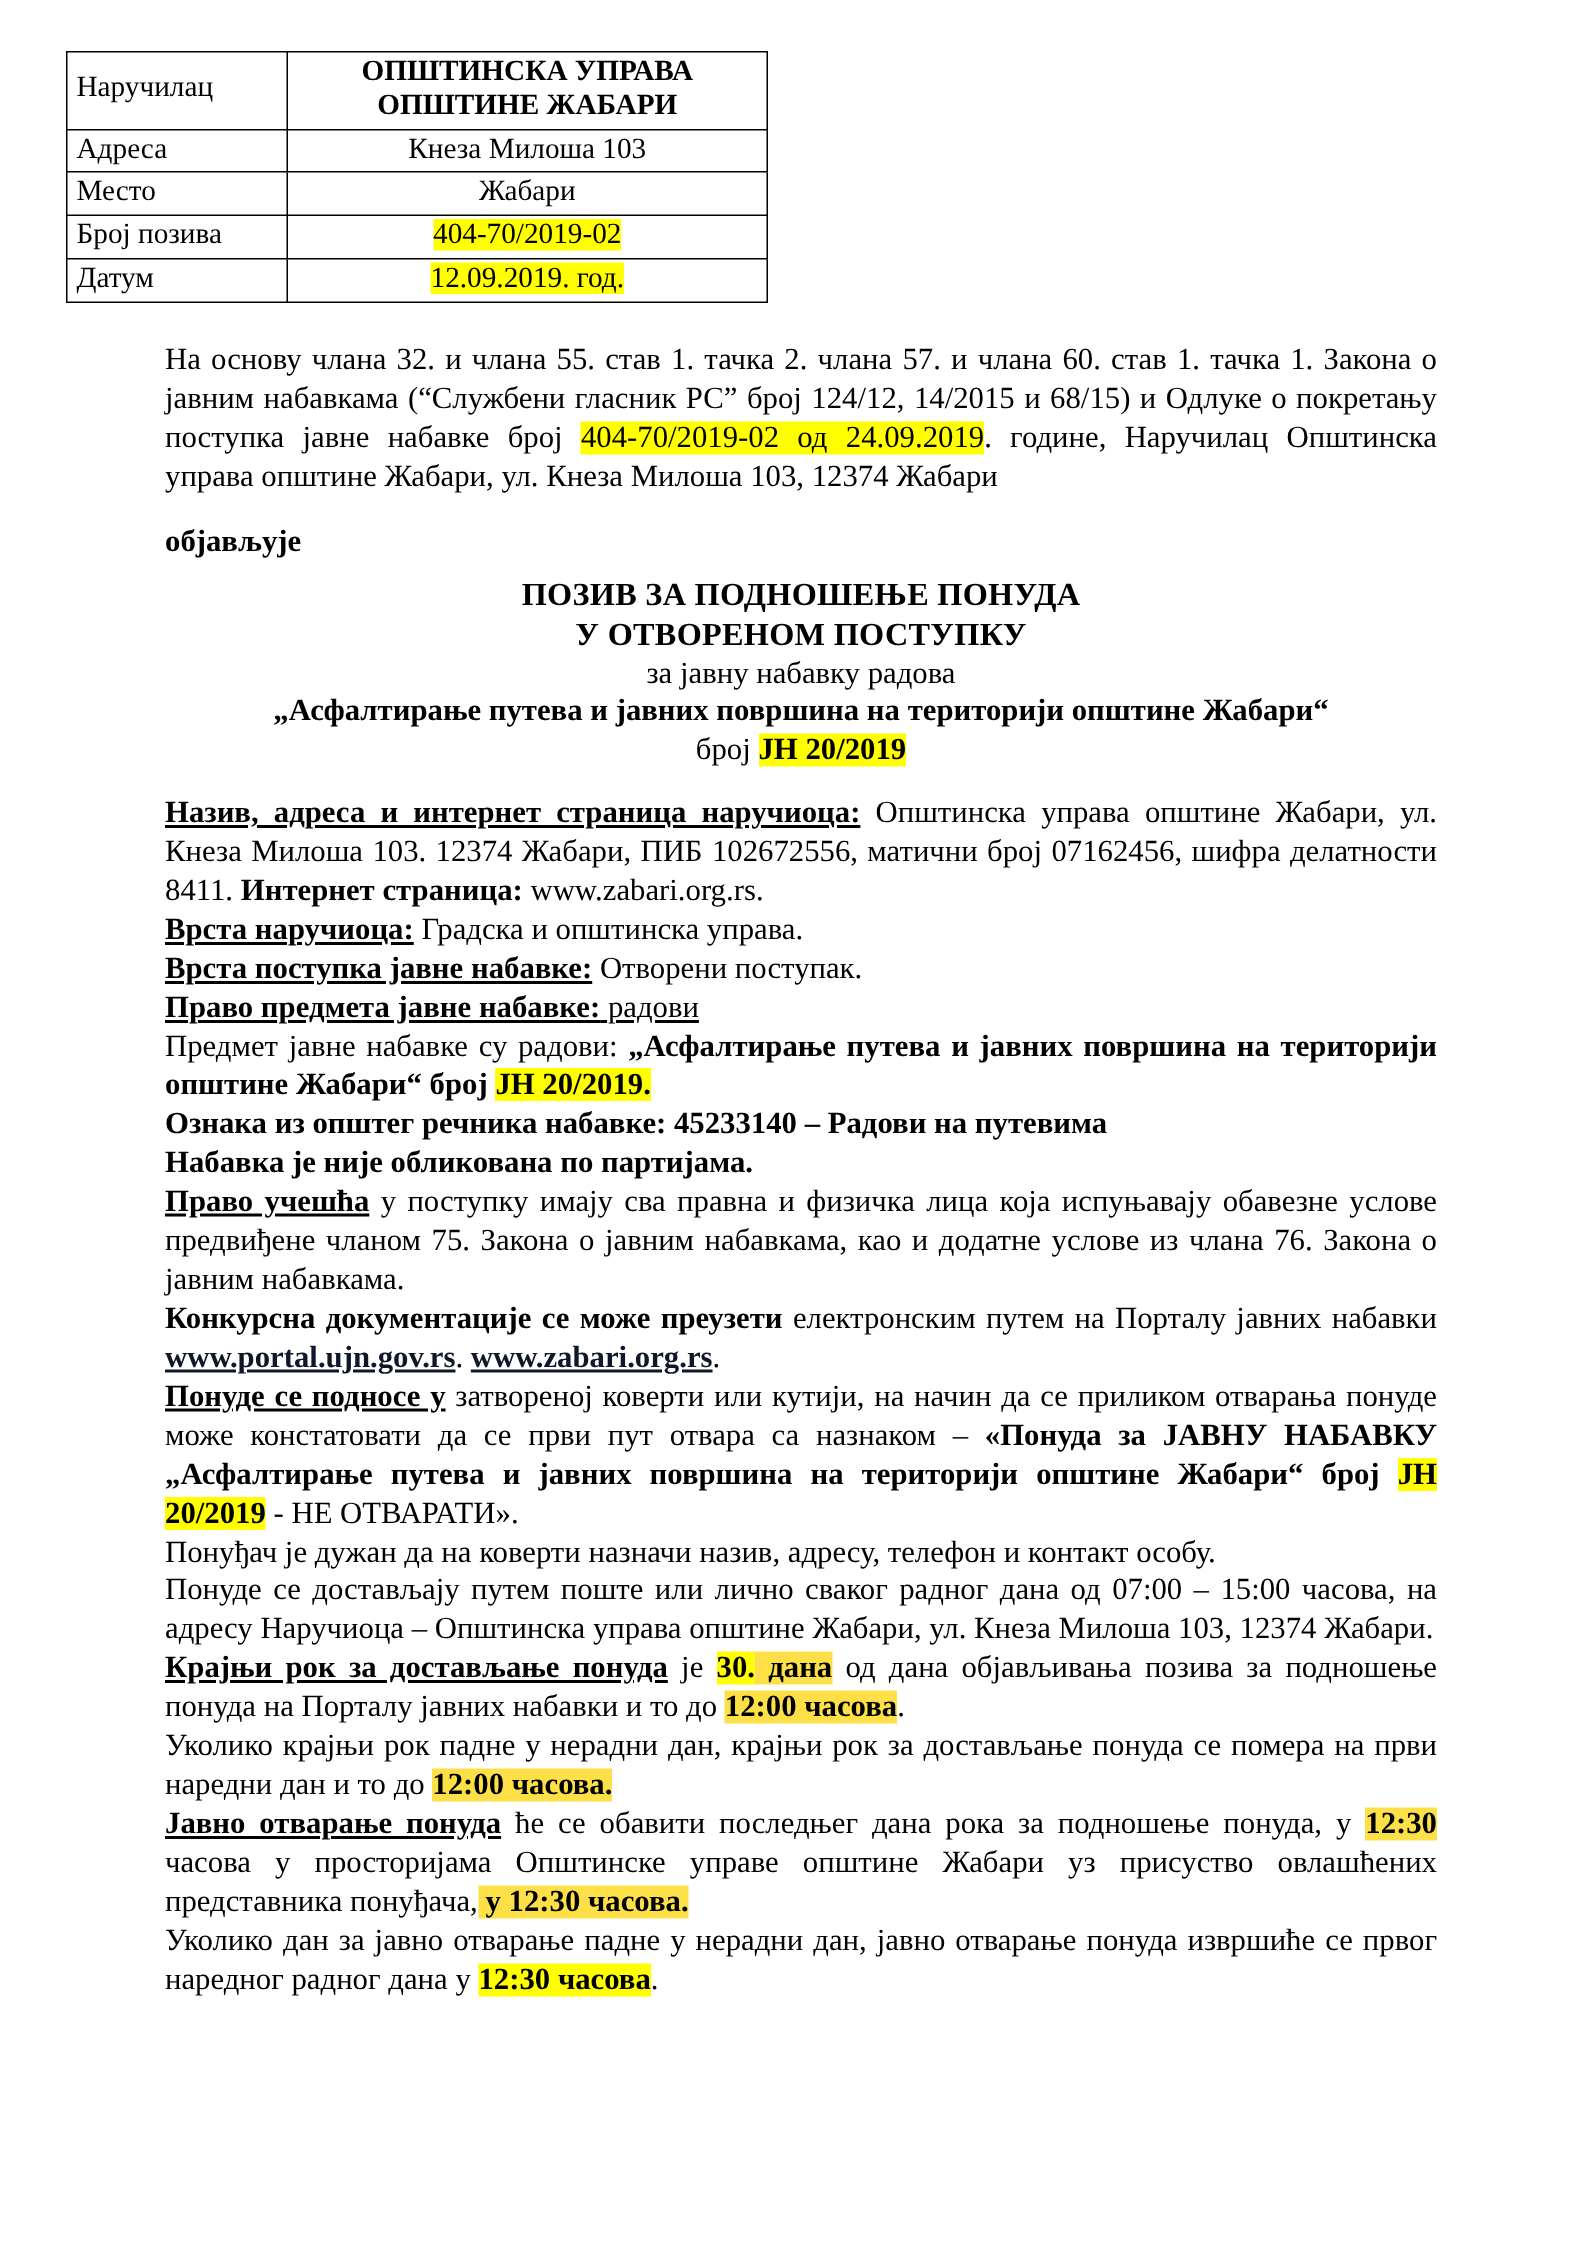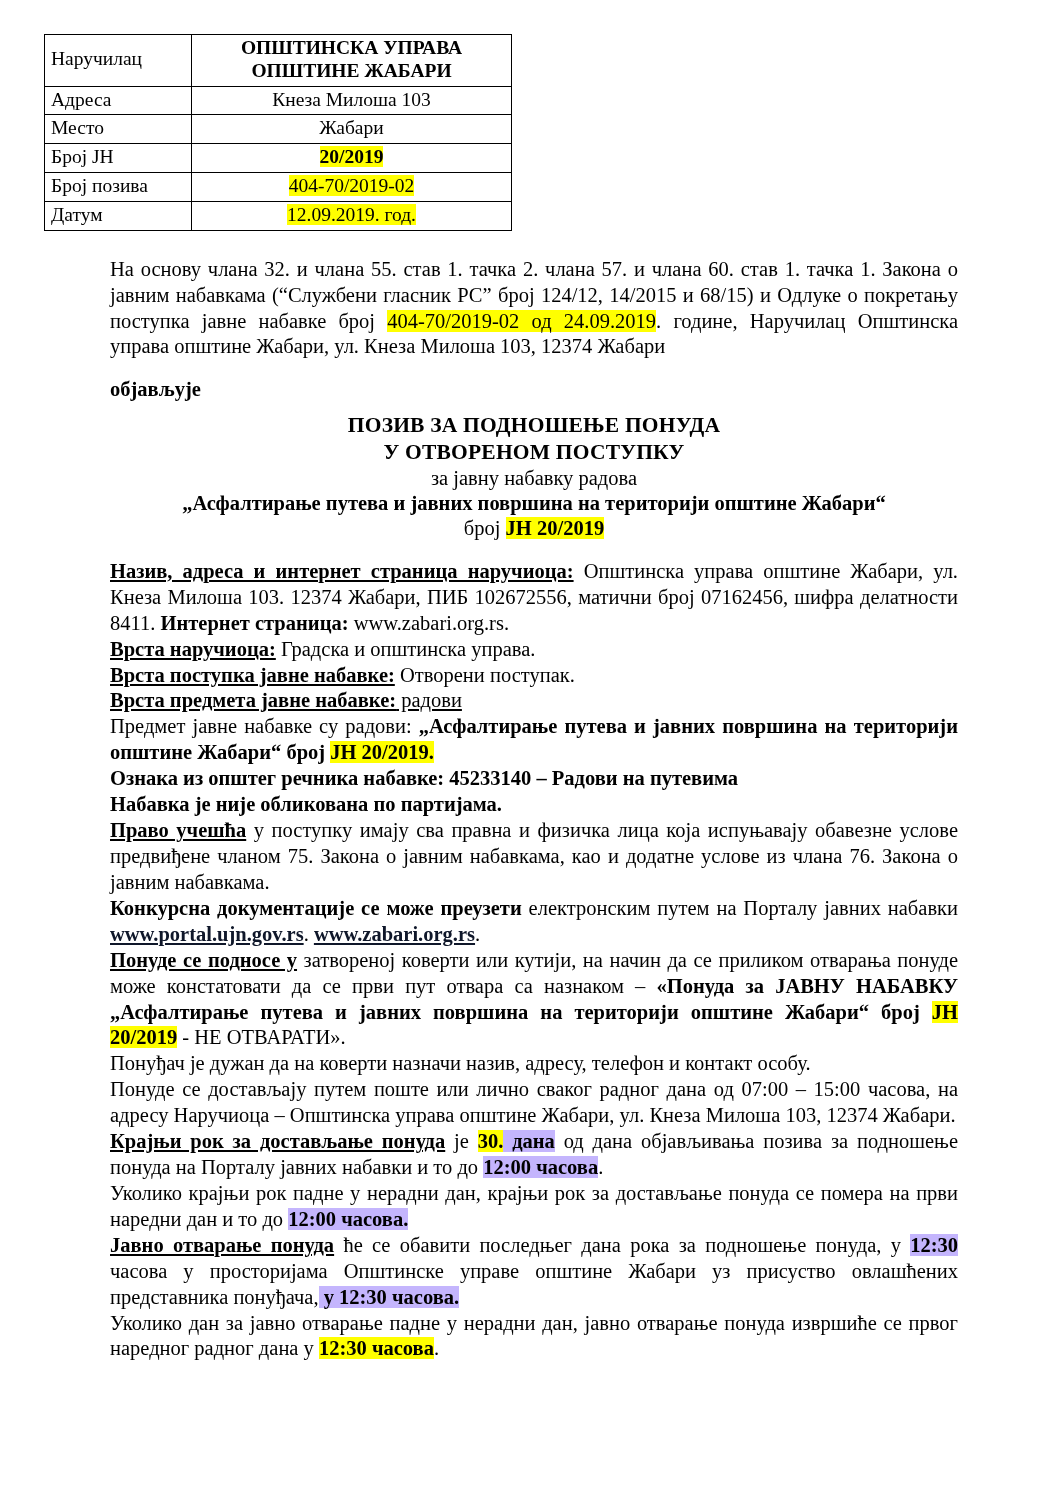--- a/index.html
+++ b/index.html
@@ -48,21 +48,21 @@
   table.hdr td.val {
     text-align: center;
   }
   table.hdr td.val.b {
     font-weight: bold;
   }
   .hl {
     background: #ffff00;
   }
   .hlb {
-    background: #c4b5fd;
+    background: #fde047;
   }
 
   
   .body {
     padding-left: 110px;
     padding-right: 100px;
     font-size: 20.5px;
     line-height: 1.265;
   }
   p {
@@ -126,24 +126,20 @@
             <span>ОПШТИНЕ ЖАБАРИ</span>
           </td>
         </tr>
         <tr>
           <td class="lbl">Адреса</td>
           <td class="val">Кнеза Милоша 103</td>
         </tr>
         <tr>
           <td class="lbl">Место</td>
           <td class="val">Жабари</td>
-        </tr>
-        <tr>
-          <td class="lbl">Број ЈН</td>
-          <td class="val"><span class="hl b">20/2019</span></td>
         </tr>
         <tr>
           <td class="lbl">Број позива</td>
           <td class="val"><span class="hl">404-70/2019-02</span></td>
         </tr>
         <tr>
           <td class="lbl">Датум</td>
           <td class="val"><span class="hl">12.09.2019. год.</span></td>
         </tr>
       </tbody>
@@ -171,21 +167,21 @@
     </div>
 
     <div class="spacer-md"></div>
 
     <p class="just"><span class="bu">Назив, адреса и интернет страница наручиоца:</span><span> Општинска управа општине Жабари, ул. Кнеза Милоша 103. 12374 Жабари, ПИБ 102672556, матични број 07162456, шифра делатности 8411. </span><span class="b">Интернет страница:</span><span> www.zabari.org.rs.</span></p>
 
     <p class="left"><span class="bu">Врста наручиоца:</span><span> Градска и општинска управа.</span></p>
 
     <p class="left"><span class="bu">Врста поступка јавне набавке:</span><span> Отворени поступак.</span></p>
 
-    <p class="left"><span class="bu">Врста предмета јавне набавке:</span><span class="u"> радови</span></p>
+    <p class="left"><span class="bu">Право предмета јавне набавке:</span><span class="u"> радови</span></p>
 
     <p class="just"><span>Предмет јавне набавке су радови: </span><span class="b">„Асфалтирање путева и јавних површина на територији општине Жабари“ број </span><span class="hl b">ЈН 20/2019.</span></p>
 
     <p class="left b">Ознака из општег речника набавке: 45233140 – Радови на путевима</p>
 
     <p class="left b">Набавка је није обликована по партијама.</p>
 
     <p class="just"><span class="bu">Право учешћа</span><span> у поступку имају сва правна и физичка лица која испуњавају обавезне услове предвиђене чланом 75. Закона о јавним набавкама, као и додатне услове из члана 76. Закона о јавним набавкама.</span></p>
 
 

